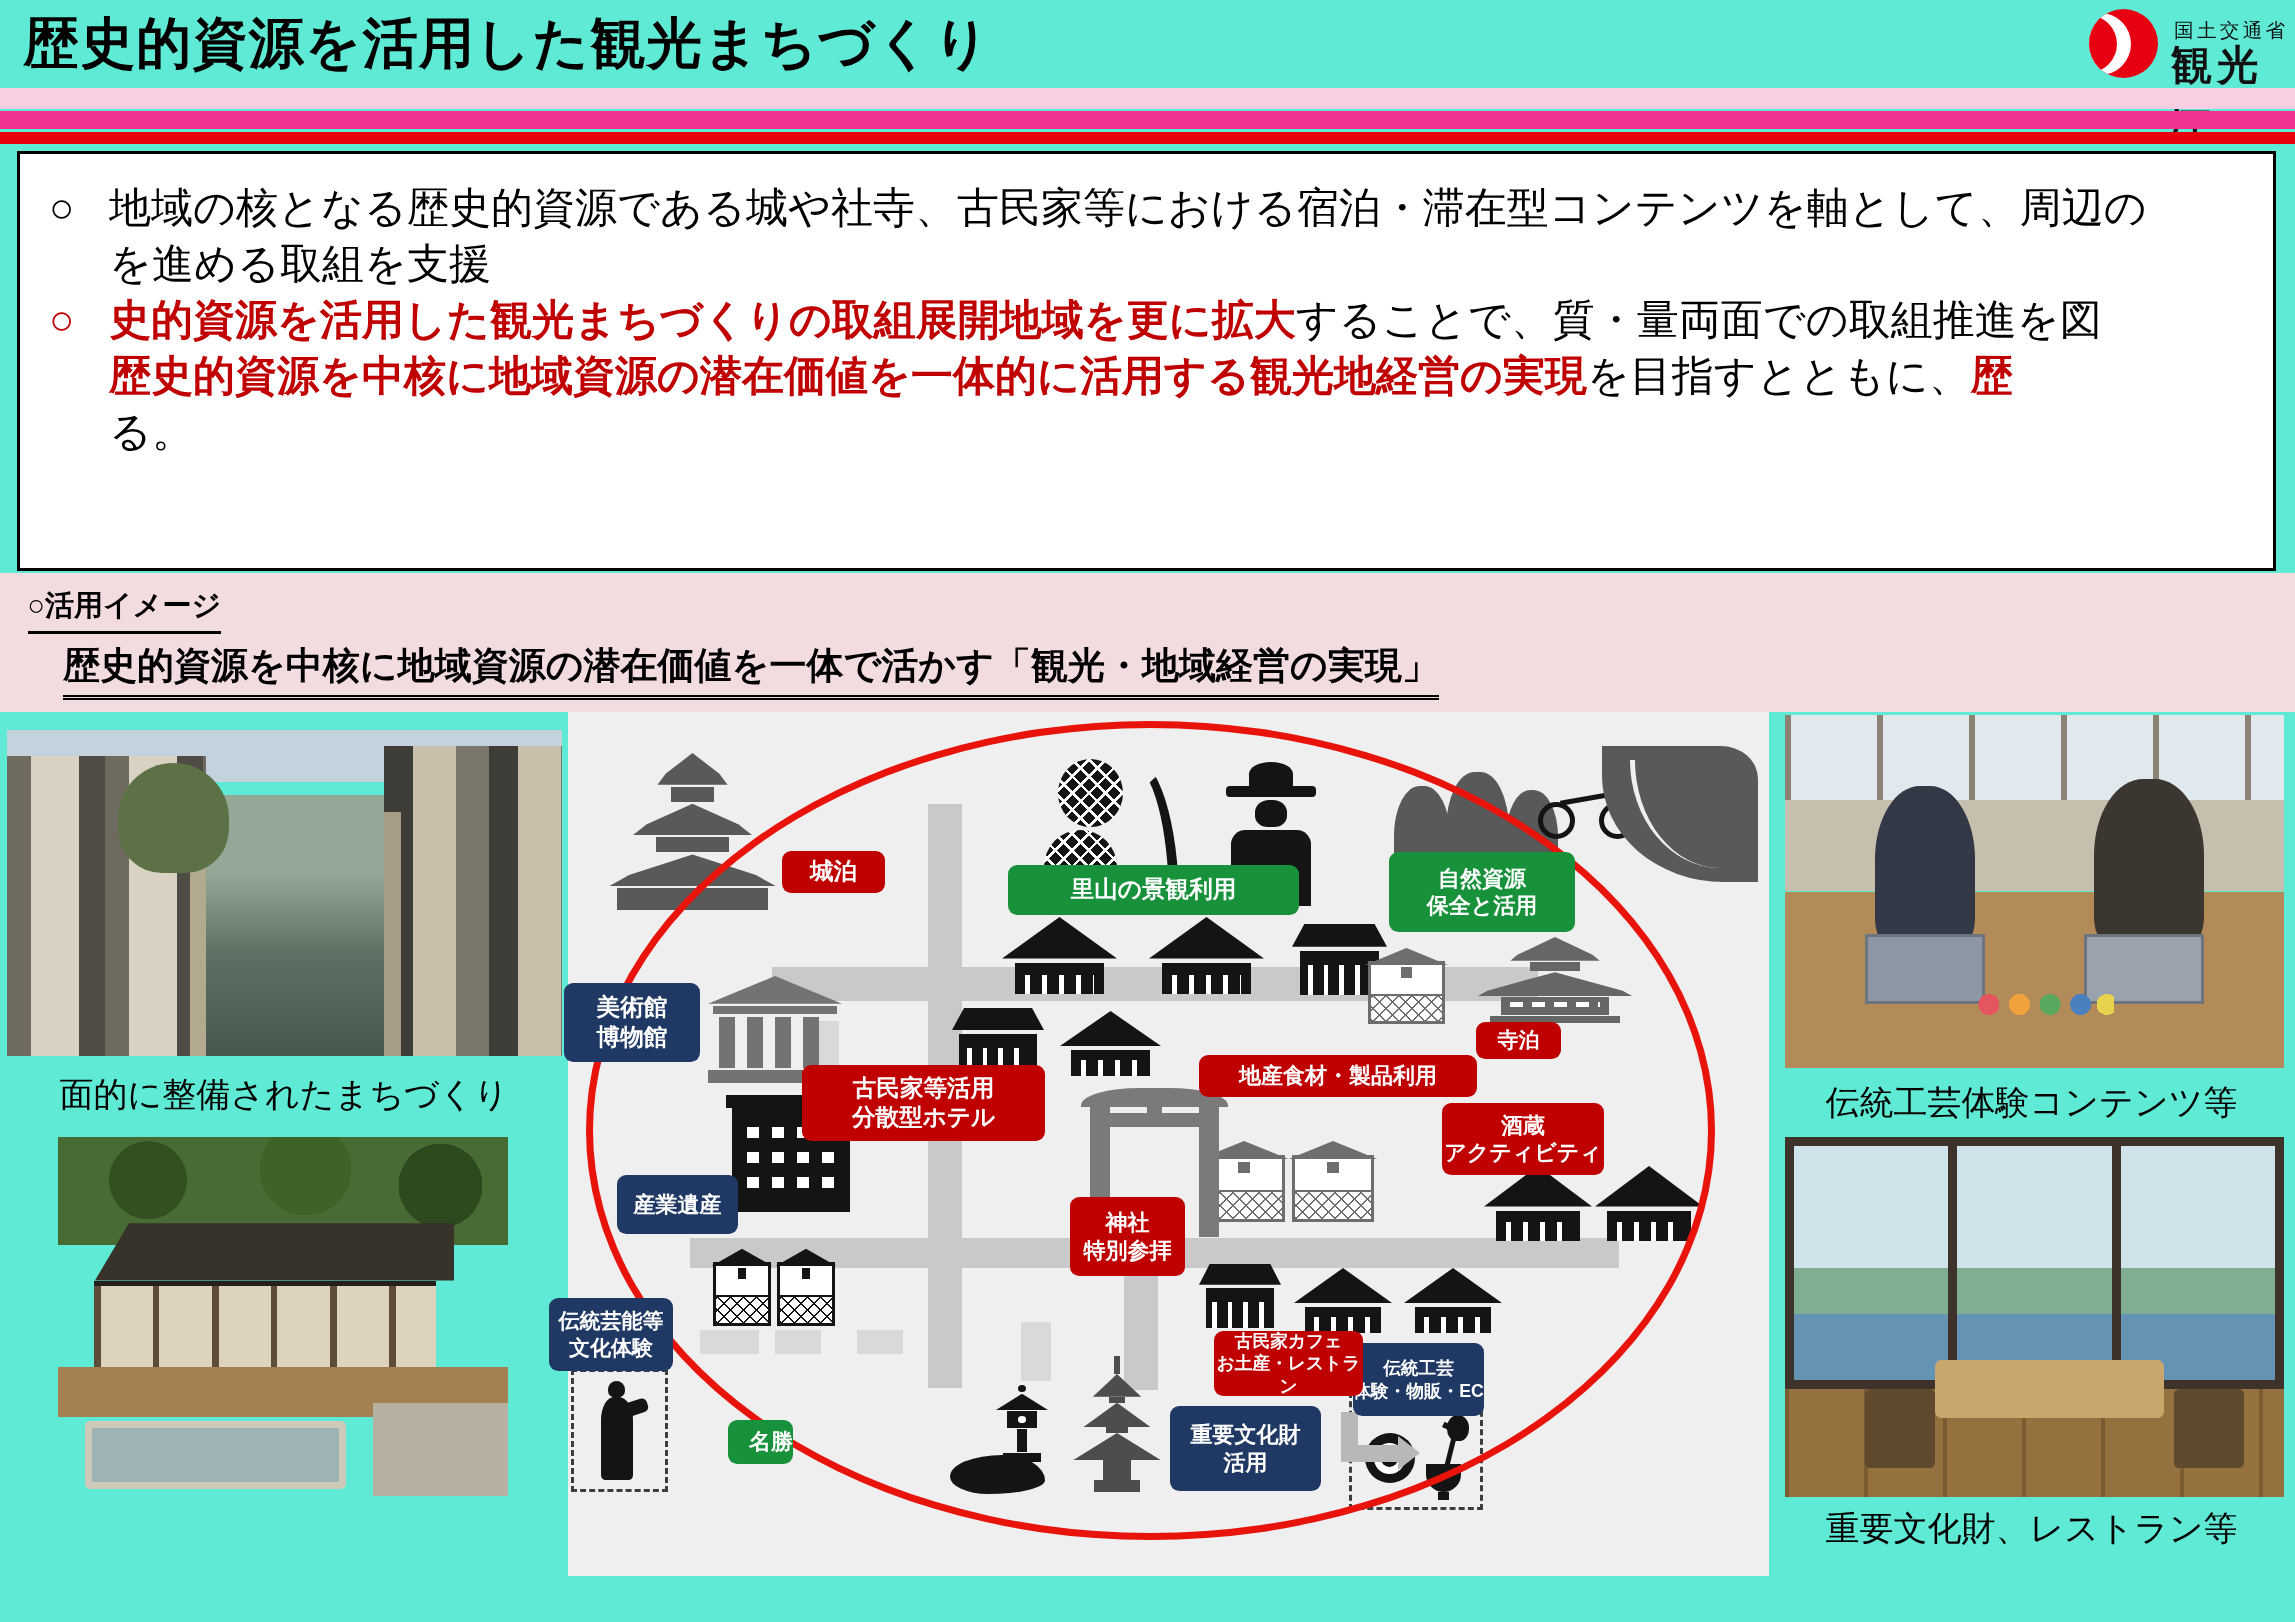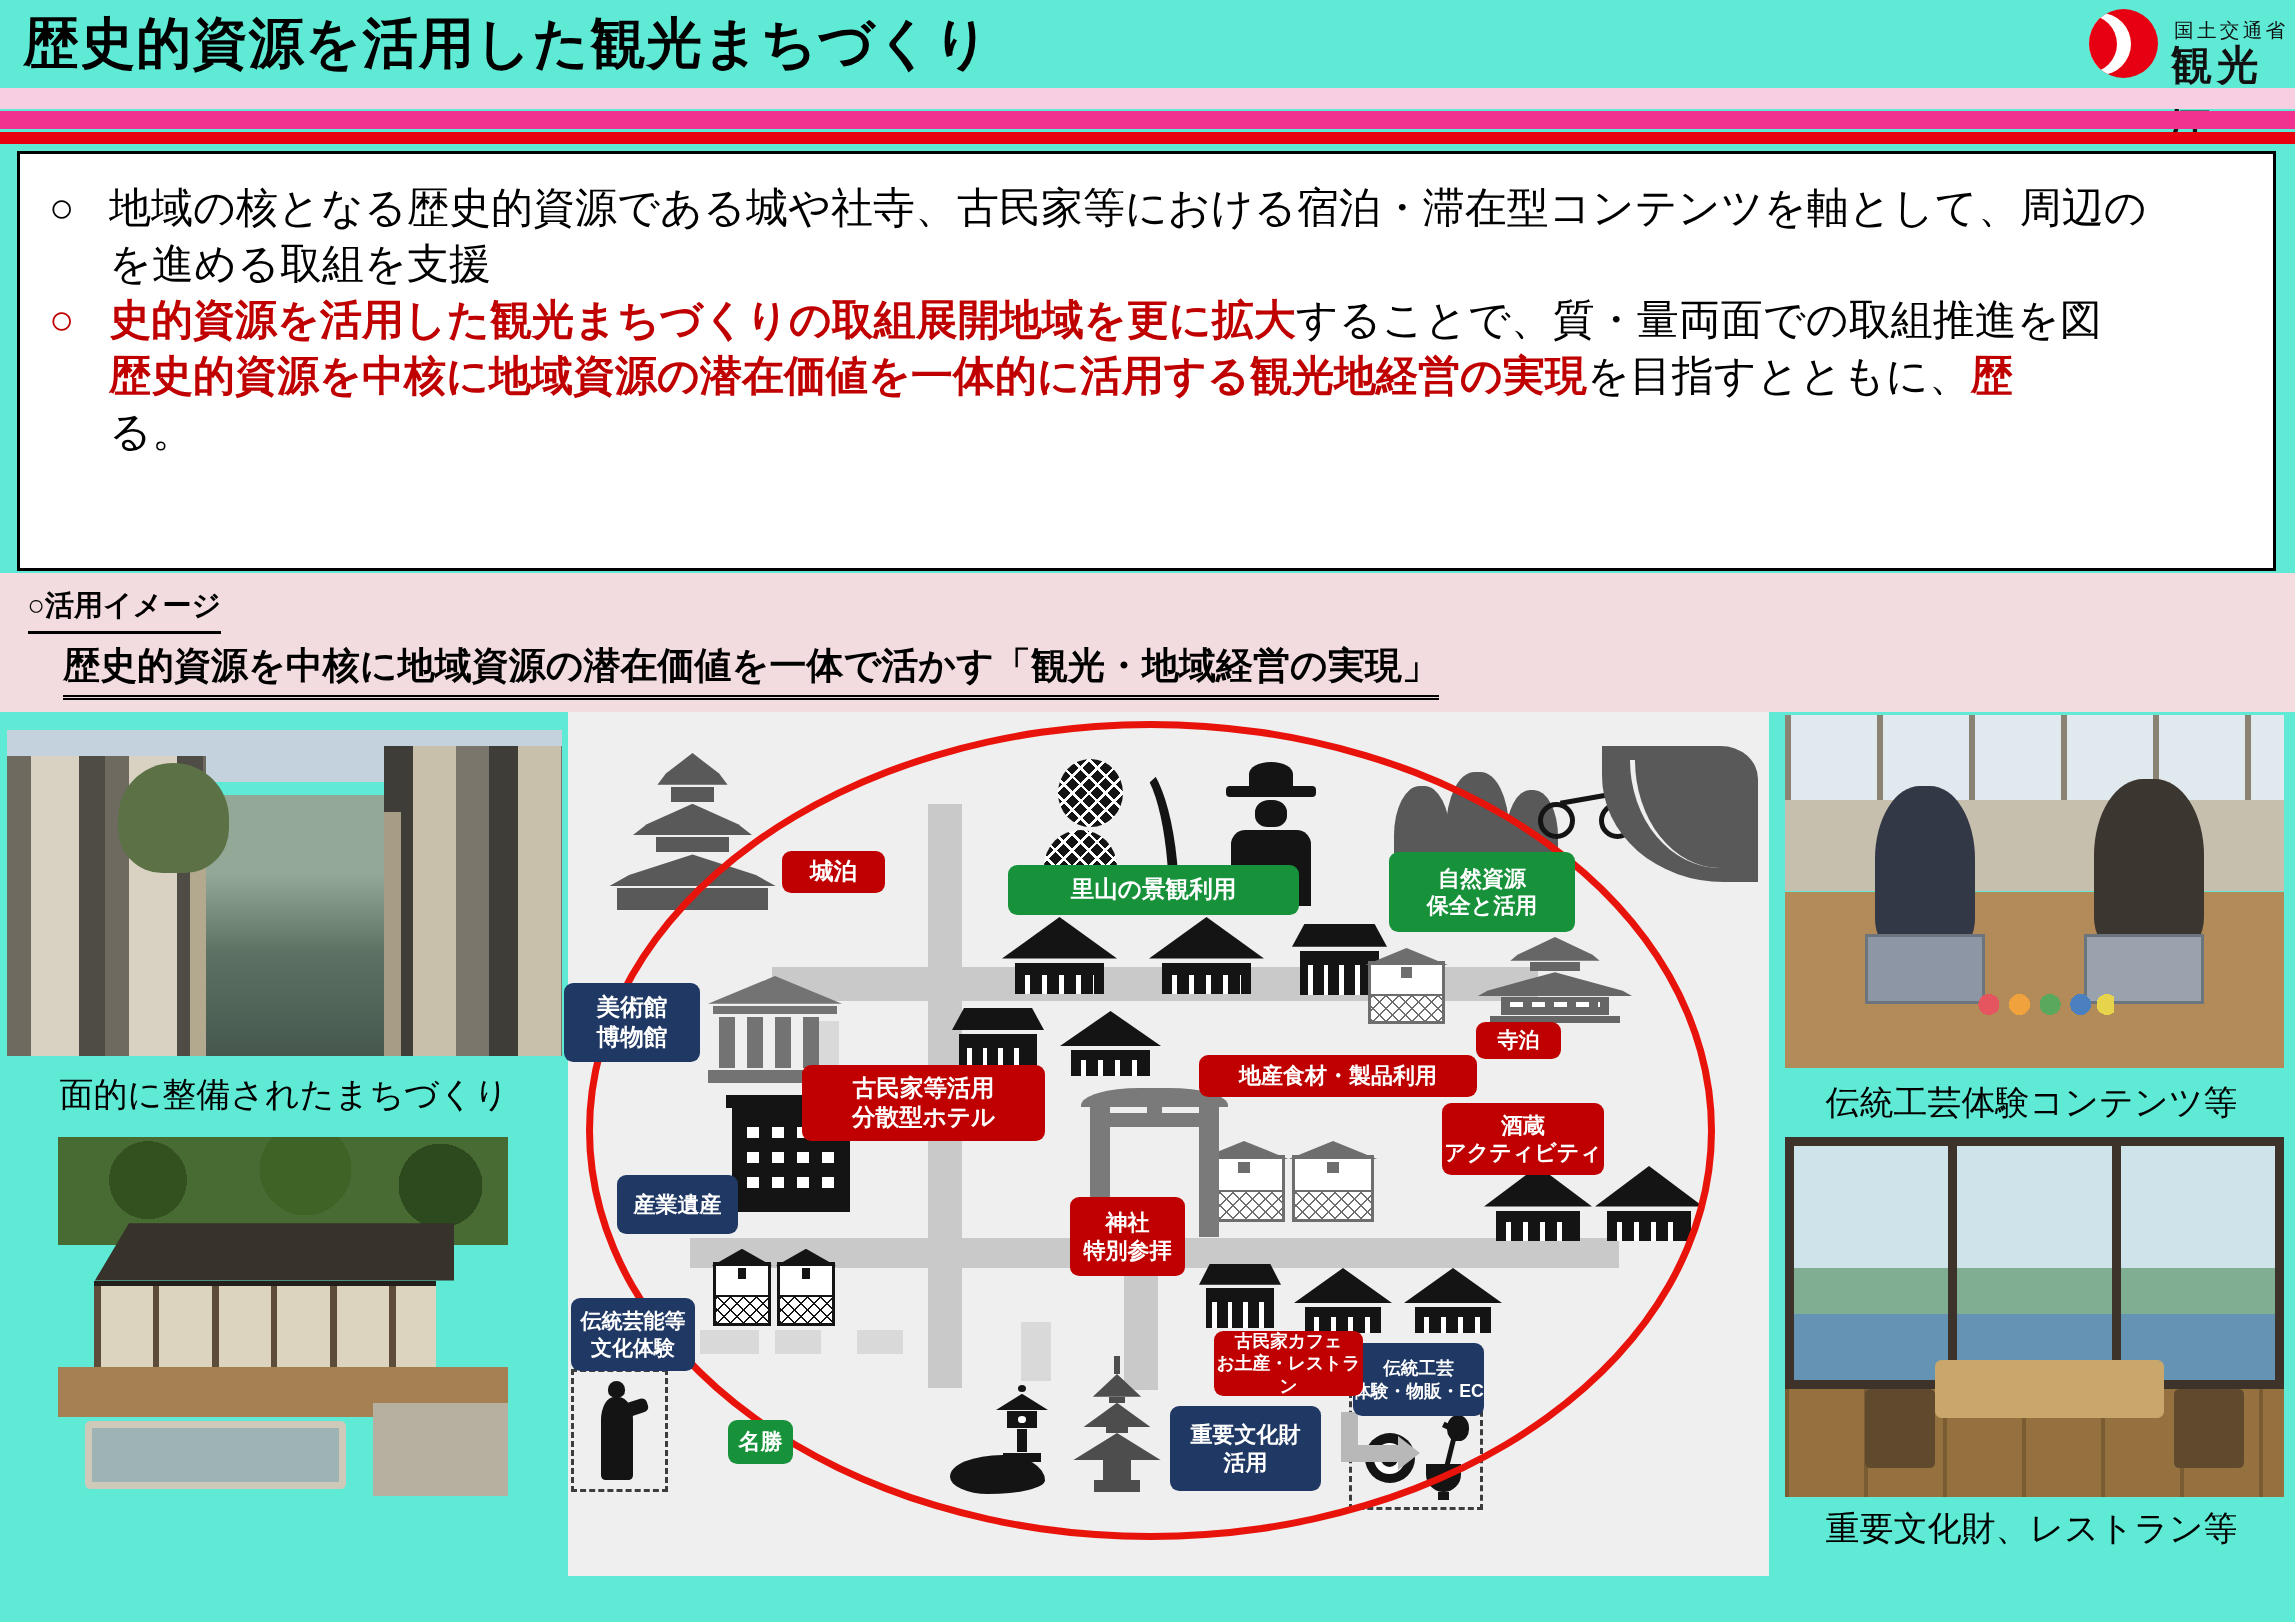--- a/index.html
+++ b/index.html
@@ -544,29 +544,29 @@
   <div class="abs dlabel red" style="left:1476px;top:1022px;width:85px;height:37px;font-size:21px;">
     <div>寺泊</div>
   </div>
   <div class="abs dlabel red" style="left:1442px;top:1103px;width:162px;height:72px;font-size:22px;">
     <div>酒蔵</div>
       <div>アクティビティ</div>
   </div>
   <div class="abs dlabel navy" style="left:617px;top:1175px;width:121px;height:59px;font-size:22px;">
     <div>産業遺産</div>
   </div>
-  <div class="abs dlabel navy" style="left:571px;top:1298px;width:124px;height:73px;font-size:21px;">
+  <div class="abs dlabel navy" style="left:549px;top:1298px;width:124px;height:73px;font-size:21px;">
     <div>伝統芸能等</div>
       <div>文化体験</div>
   </div>
   <div class="abs dlabel red" style="left:1070px;top:1197px;width:115px;height:79px;font-size:22px;">
     <div>神社</div>
       <div>特別参拝</div>
   </div>
-  <div class="abs dlabel green" style="left:728px;top:1420px;width:65px;height:44px;font-size:22px;">
+  <div class="abs dlabel green" style="left:728px;top:1420px;width:65px;height:44px;font-size:22px;text-align:right;">
     <div>名勝</div>
   </div>
   <div class="abs dlabel navy" style="left:1170px;top:1406px;width:151px;height:85px;font-size:22px;">
     <div>重要文化財</div>
       <div>活用</div>
   </div>
   <div class="abs dlabel navy" style="left:1353px;top:1343px;width:131px;height:73px;font-size:17.7px;">
     <div>伝統工芸</div>
       <div>体験・物販・EC</div>
   </div>

